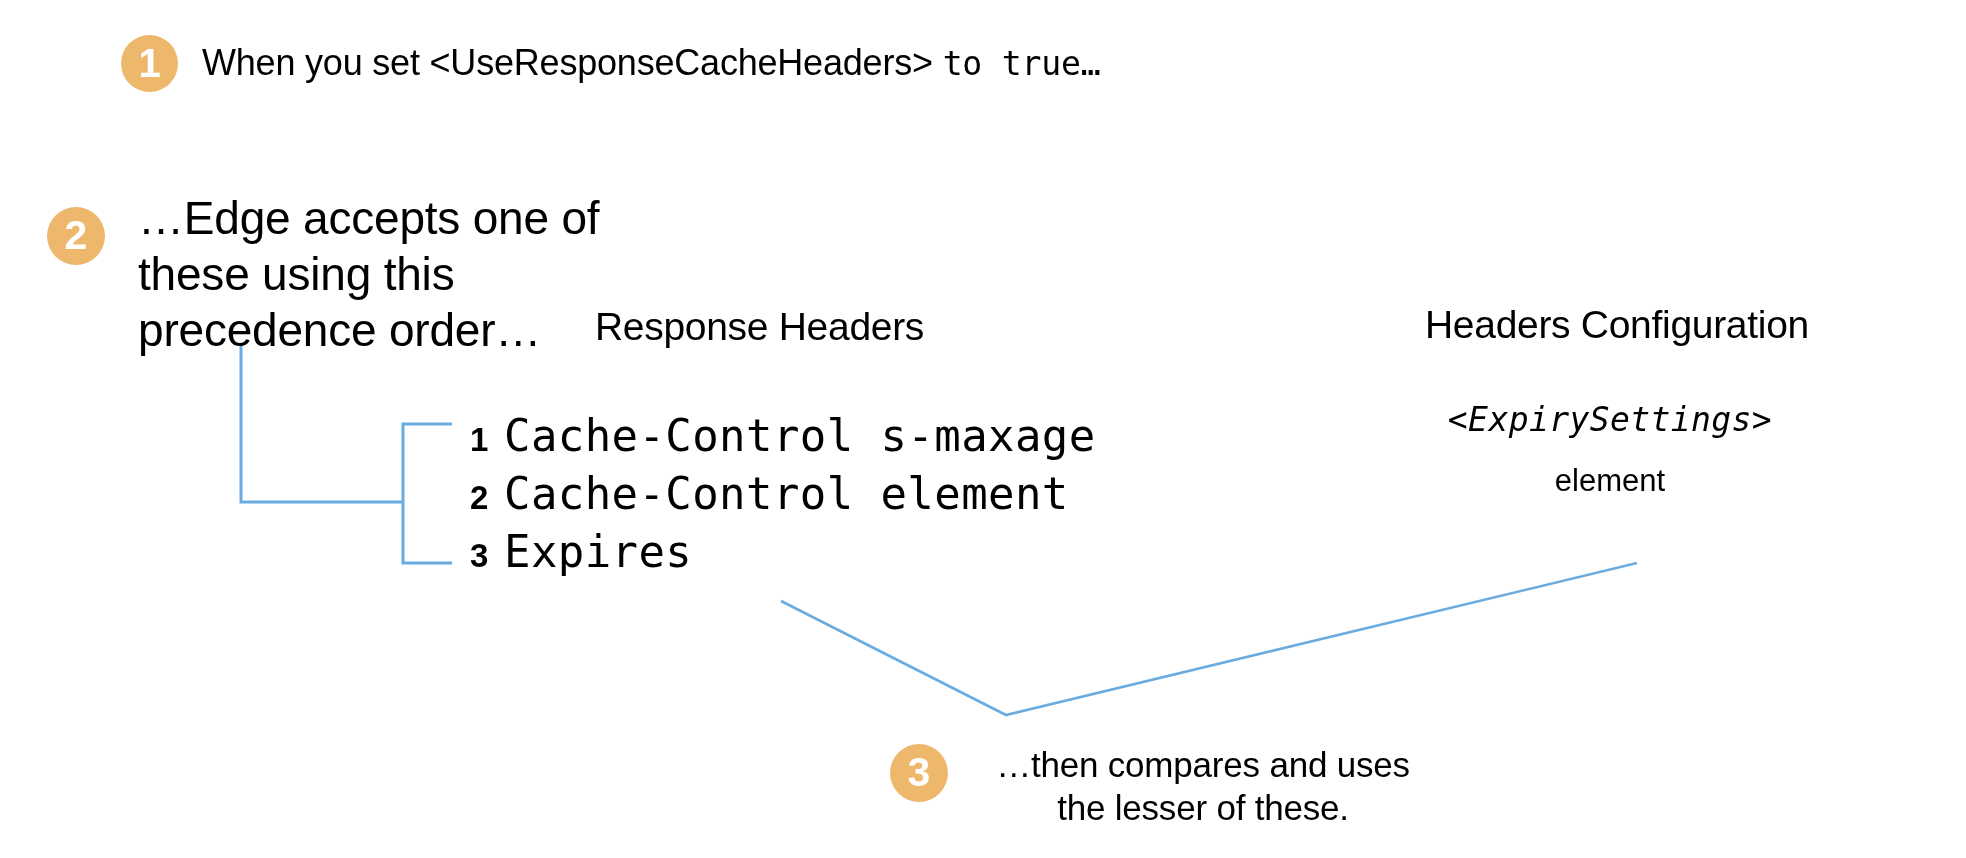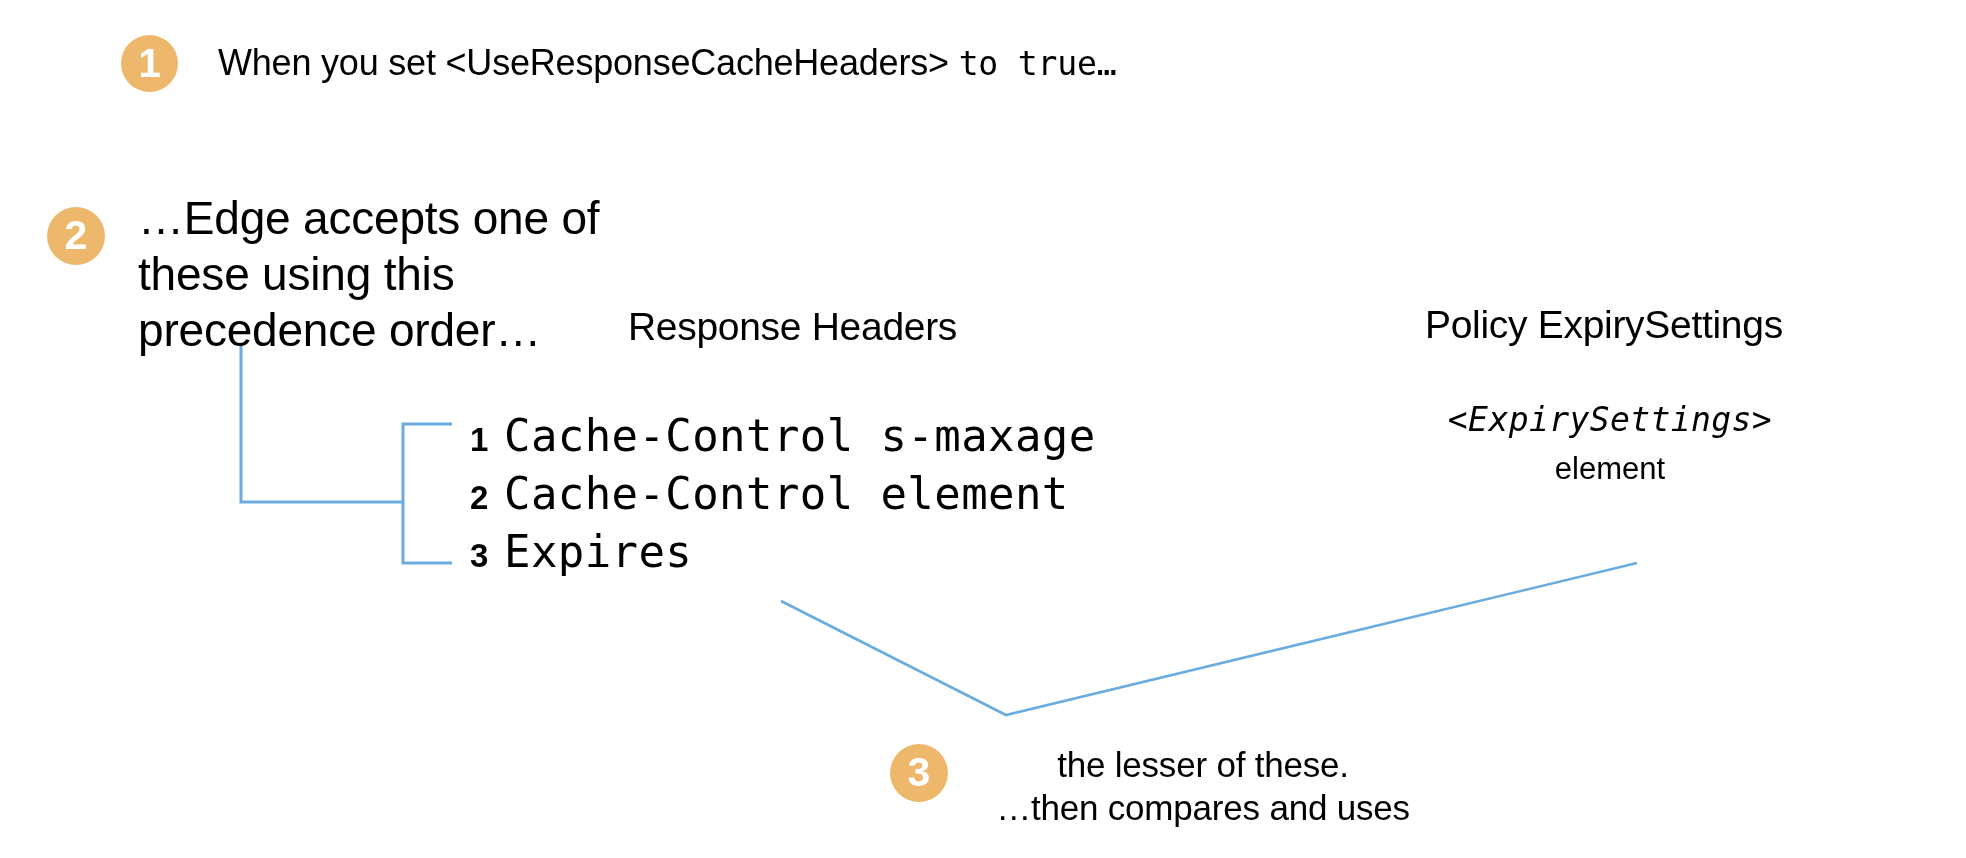--- a/index.html
+++ b/index.html
@@ -59,21 +59,21 @@
   .badge-3 {
     left: 890px; top: 744px;
     width: 58px; height: 58px;
     font-size: 41px;
     padding-bottom: 2px;
   }
 
   
   .step1-text {
     position: absolute;
-    left: 218px;
+    left: 202px;
     top: 41px;
     font-size: 36px;
     line-height: 1.2;
     white-space: nowrap;
     letter-spacing: -0.2px;
   }
   .mono {
     font-family: "DejaVu Sans Mono", "Liberation Mono", monospace;
     font-size: 0.92em;
   }
@@ -89,21 +89,21 @@
   }
 
   .col-title {
     position: absolute;
     font-size: 39px;
     line-height: 1.1;
     white-space: nowrap;
     letter-spacing: -0.3px;
   }
   .title-response {
-    left: 628px;
+    left: 595px;
     top: 306px;
   }
   .title-policy {
     left: 1425px;
     top: 304px;
   }
 
   
   .precedence-list {
     position: absolute;
@@ -144,21 +144,21 @@
     font-size: 33px;
     letter-spacing: 0.4px;
     display: block;
     white-space: nowrap;
     font-style: italic;
   }
   .policy-element-kind {
     font-family: "Liberation Sans", sans-serif;
     font-size: 31px;
     display: block;
-    margin-top: 12px;
+    margin-top: 24px;
   }
 
   
   .step3-text {
     position: absolute;
     left: 968px;
     top: 744px;
     width: 470px;
     font-size: 35px;
     line-height: 1.22;
@@ -202,28 +202,28 @@
     <div class="prec-row">
       <span class="prec-num">2</span>
       <span class="prec-val">Cache-Control element</span>
     </div>
     <div class="prec-row">
       <span class="prec-num">3</span>
       <span class="prec-val">Expires</span>
     </div>
   </div>
 
-  <div class="col-title title-policy">Policy ExpirySettings</div>
+  <div class="col-title title-policy">Headers Configuration</div>
 
   <div class="policy-block">
     <span class="policy-element-name">&lt;ExpirySettings&gt;</span>
     <span class="policy-element-kind">element</span>
   </div>
 
   <div class="badge badge-3">
     <span>3</span>
   </div>
   <div class="step3-text">
+    <div>…then compares and uses</div>
     <div>the lesser of these.</div>
-    <div>…then compares and uses</div>
   </div>
 
 </div>
 
 </body></html>

